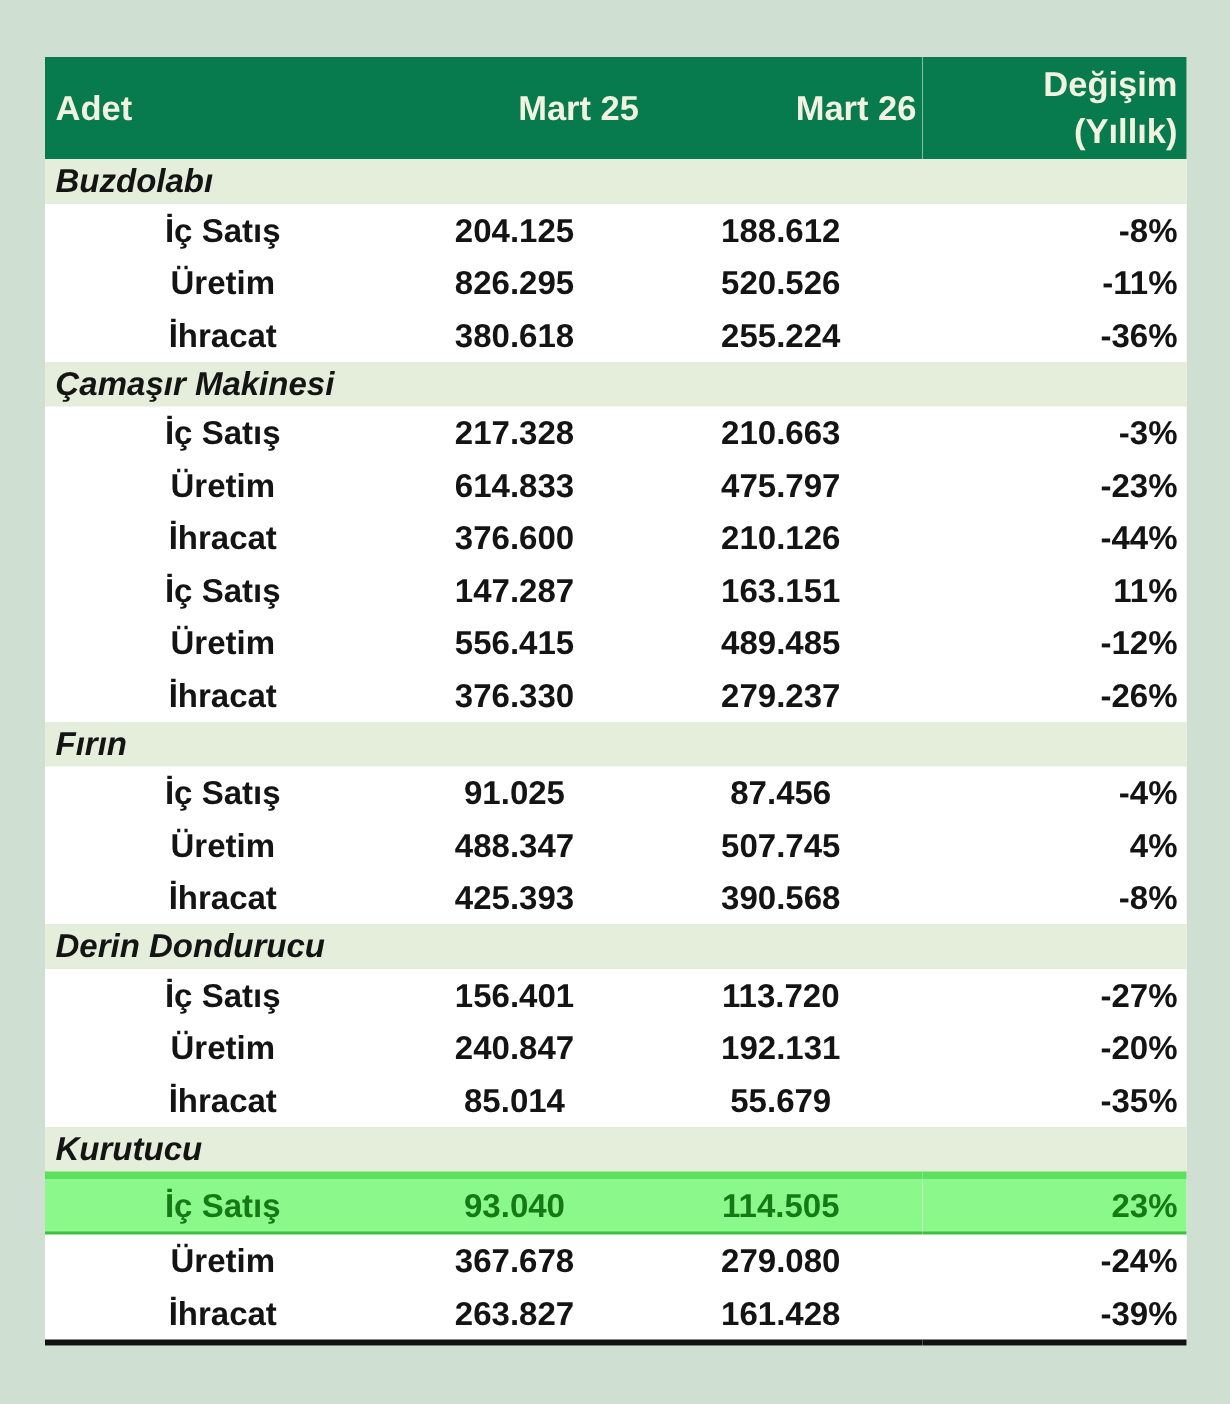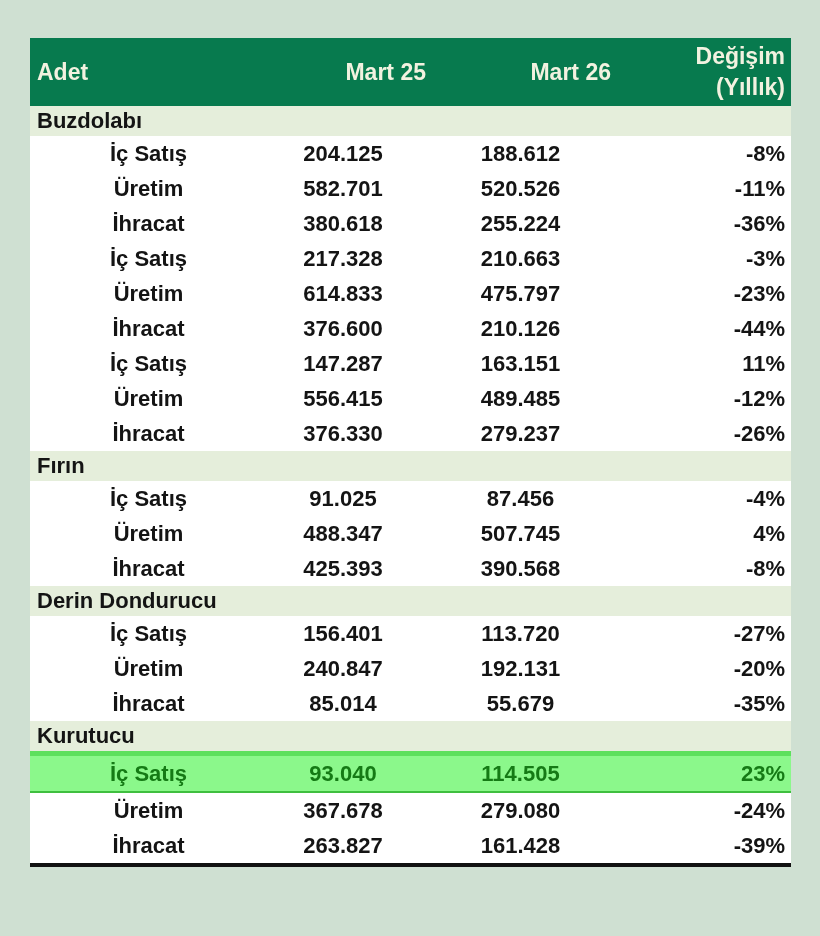--- a/index.html
+++ b/index.html
@@ -51,20 +51,21 @@
 
   
   tr.section td {
     background: #e5eedb;
     color: #141414;
     height: 30px;
     font-size: 22px;
     text-align: left;
     padding-left: 7px;
     vertical-align: middle;
+    font-style: italic;
   }
 
   
   tr.data td {
     background: #ffffff;
     color: #141414;
     height: 35px;
     font-size: 22px;
     vertical-align: middle;
   }
@@ -107,31 +108,34 @@
       <td colspan="4">Buzdolabı</td>
     </tr>
     <tr class="data">
       <td class="label">İç Satış</td>
       <td class="num">204.125</td>
       <td class="num">188.612</td>
       <td class="pct">-8%</td>
     </tr>
     <tr class="data">
       <td class="label">Üretim</td>
-      <td class="num">582.701</td>
+      <td class="num">826.295</td>
       <td class="num">520.526</td>
       <td class="pct">-11%</td>
     </tr>
     <tr class="data">
       <td class="label">İhracat</td>
       <td class="num">380.618</td>
       <td class="num">255.224</td>
       <td class="pct">-36%</td>
     </tr>
 
+    <tr class="section">
+      <td colspan="4">Çamaşır Makinesi</td>
+    </tr>
     <tr class="data">
       <td class="label">İç Satış</td>
       <td class="num">217.328</td>
       <td class="num">210.663</td>
       <td class="pct">-3%</td>
     </tr>
     <tr class="data">
       <td class="label">Üretim</td>
       <td class="num">614.833</td>
       <td class="num">475.797</td>

